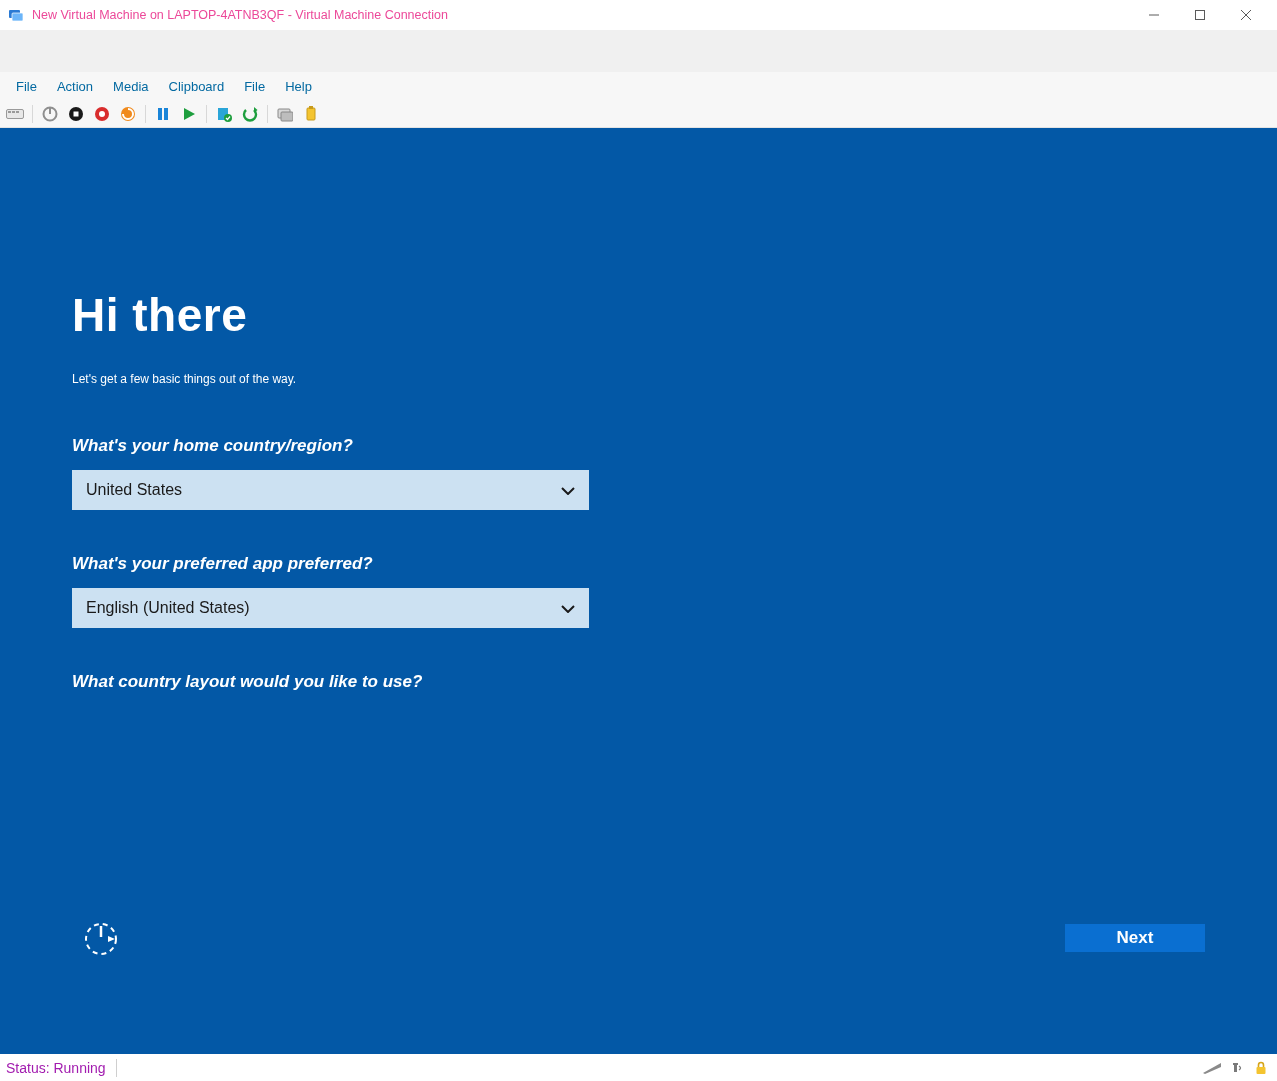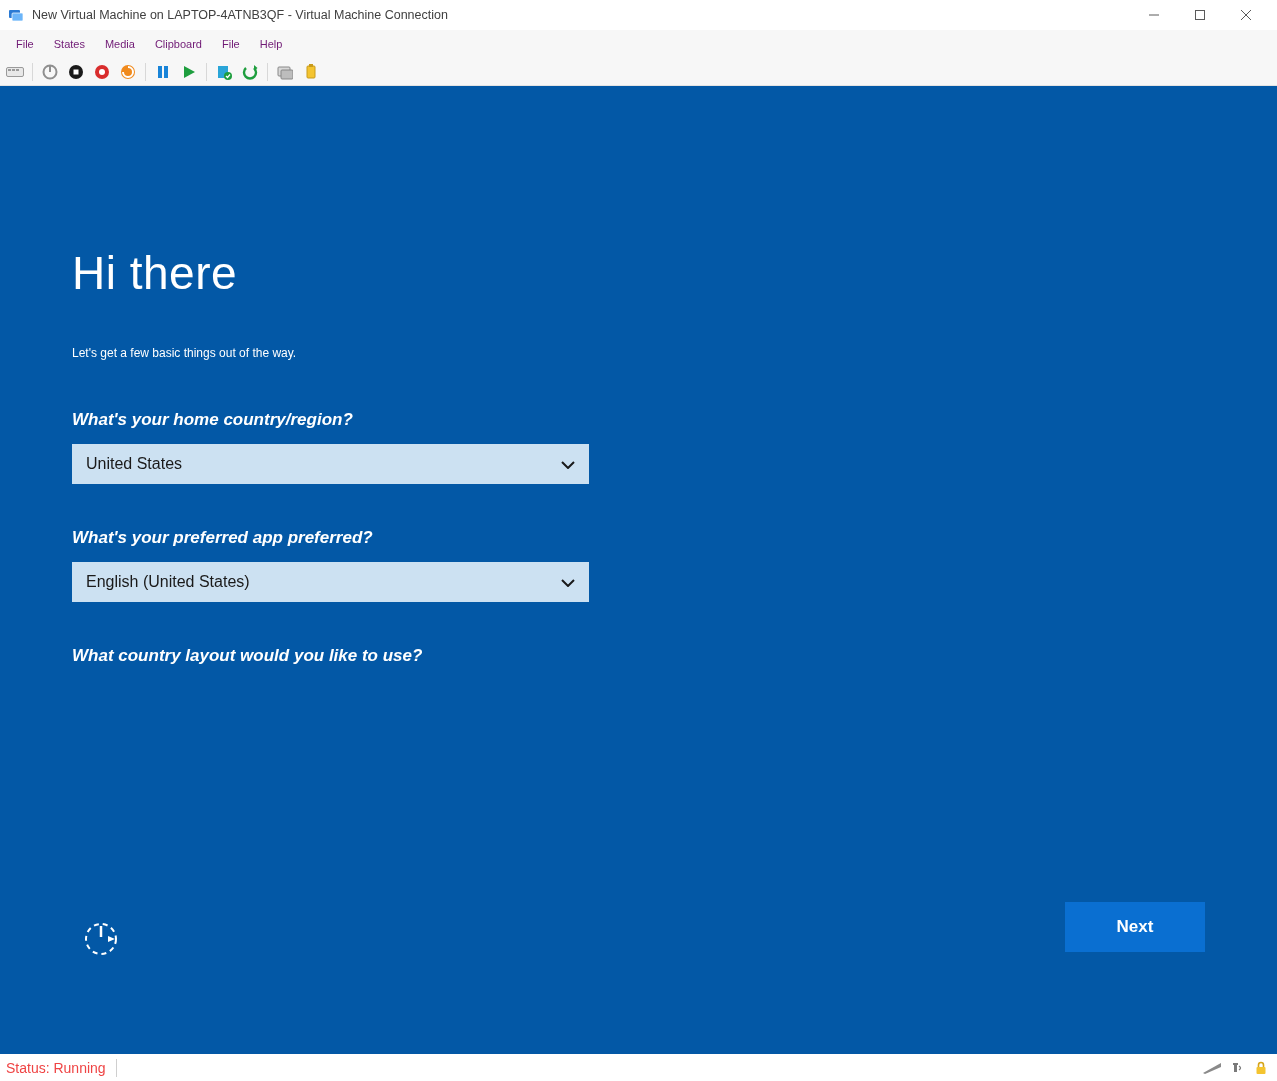--- a/index.html
+++ b/index.html
@@ -13,21 +13,21 @@
       overflow: hidden;
     }
     
     .titlebar {
       height: 30px;
       background: #ffffff;
       display: flex;
       align-items: center;
       padding: 0 8px;
       font-size: 12.5px;
-      color: #404040;
+      color: #ec4899;
     }
     .titlebar .app-icon {
       width: 16px; height: 16px; margin-right: 8px;
       display:flex;align-items:center;justify-content:center;
     }
     .titlebar .title-text { flex: 1; }
     .win-controls { display: flex; gap: 0; }
     .win-btn {
       width: 46px; height: 30px;
       display: flex; align-items: center; justify-content: center;
@@ -35,23 +35,24 @@
       cursor: default;
     }
     .win-btn svg { display:block; }
     
     .menubar {
       height: 28px;
       background: #f7f7f7;
       display: flex;
       align-items: center;
       padding: 0 6px;
-      font-size: 11px;
-      color: #701a75;
+      font-size: 13px;
+      color: #0369a1;
       gap: 0;
+      margin-top: 42px;
     }
     .menubar .menu-item { padding: 4px 10px; cursor: default; }
     
     .toolbar {
       height: 28px;
       background: #f7f7f7;
       display: flex;
       align-items: center;
       padding: 0 4px;
       gap: 4px;
@@ -72,24 +73,24 @@
       position: relative;
       color: #ffffff;
     }
     .oobe {
       position: absolute;
       left: 72px;
       top: 160px;
       right: 72px;
     }
     .oobe h1 {
-      font-weight: 400;
+      font-weight: 700;
       font-size: 46px;
       letter-spacing: 0.5px;
-      margin-bottom: 46px;
+      margin-bottom: 30px;
     }
     .oobe .subtitle {
       font-size: 12px;
       font-weight: 400;
       margin-bottom: 50px;
     }
     .field-label {
       font-size: 17px;
       font-weight: 600;
       margin-bottom: 14px;
@@ -117,39 +118,39 @@
       left: 82px;
       bottom: 96px;
       width: 38px; height: 38px;
       cursor: default;
     }
     .next-btn {
       position: absolute;
       right: 72px;
       bottom: 102px;
       width: 140px;
-      height: 50px;
+      height: 28px;
       background: #0a6fd1;
       color: #fff;
       font-size: 17px;
       font-weight: 600;
       display: flex;
       align-items: center;
       justify-content: center;
       cursor: default;
     }
     
     .statusbar {
       height: 27px;
       background: #ffffff;
       display: flex;
       align-items: center;
       padding: 0 6px;
       font-size: 14px;
-      color: #ef4444;
+      color: #a21caf;
     }
     .statusbar .status-text { padding-right: 10px; }
     .statusbar .status-sep { width:1px;height:18px;background:#cfcfcf; }
     .statusbar .spacer { flex:1; }
     .status-icon { width:20px;height:18px;display:flex;align-items:center;justify-content:center;margin-left:4px; }
   </style>
 </head>
 <body>
 
 <div class="titlebar">
@@ -175,21 +176,21 @@
       <svg width="10" height="10">
           <line x1="0" y1="0" x2="10" y2="10" stroke="#5a5a5a" stroke-width="1"></line>
           <line x1="10" y1="0" x2="0" y2="10" stroke="#5a5a5a" stroke-width="1"></line>
         </svg>
     </div>
   </div>
 </div>
 
 <div class="menubar">
   <span class="menu-item">File</span>
-  <span class="menu-item">States</span>
+  <span class="menu-item">Action</span>
   <span class="menu-item">Media</span>
   <span class="menu-item">Clipboard</span>
   <span class="menu-item">File</span>
   <span class="menu-item">Help</span>
 </div>
 
 <div class="toolbar">
   <div class="tb-btn">
     <svg width="18" height="14" viewBox="0 0 18 14">
         <rect x="0.5" y="2.5" width="17" height="9" rx="1.5" fill="#e8e8e8" stroke="#9a9a9a"></rect>

